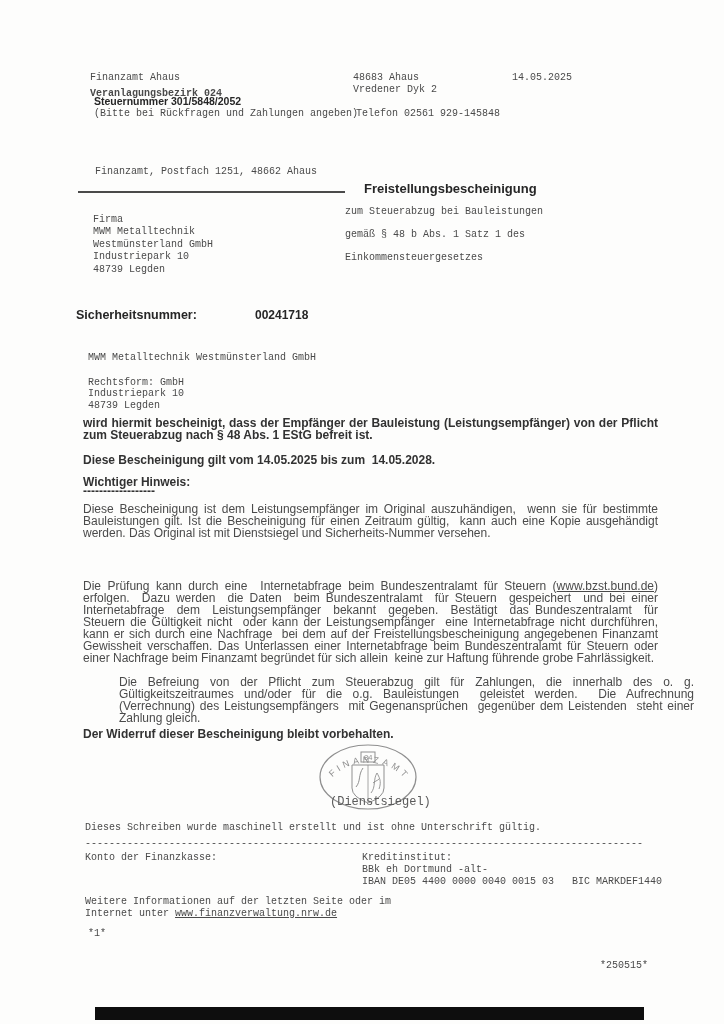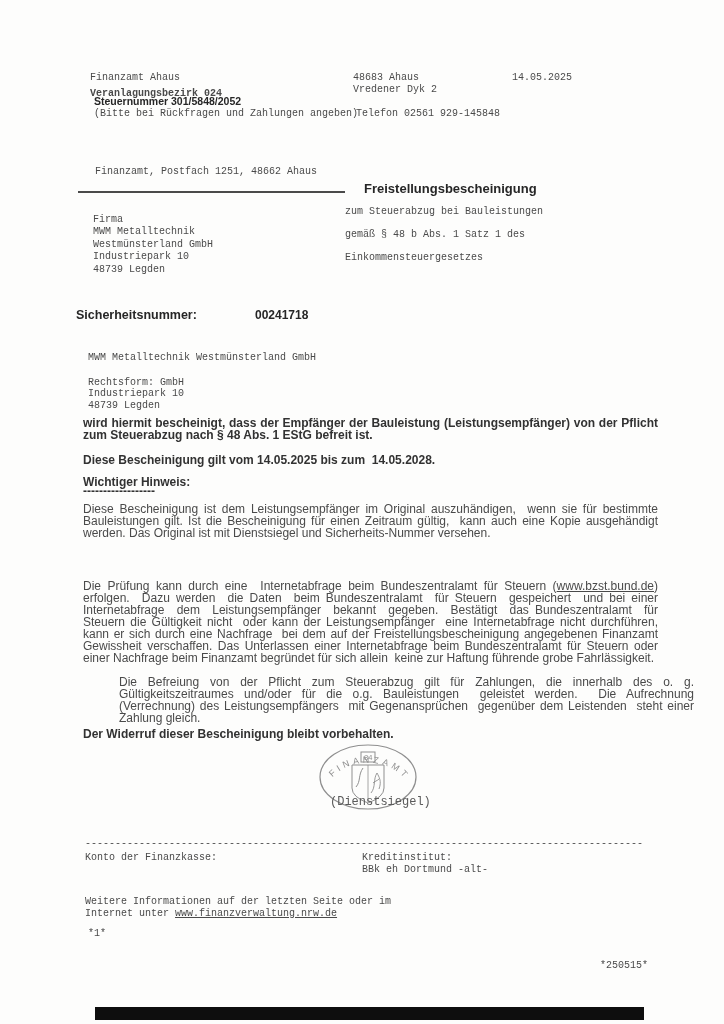--- a/index.html
+++ b/index.html
@@ -103,25 +103,27 @@
     </text>
     <rect x="48" y="13" width="14" height="10" fill="none" stroke="#8f8f8f" stroke-width="1"></rect>
     <text x="51" y="21" font-family="Liberation Sans, sans-serif" font-size="7.5" fill="#8f8f8f">84</text>
     <path d="M39,26 L71,26 L71,49 Q71,58 55,64 Q39,58 39,49 Z" fill="none" stroke="#8f8f8f" stroke-width="1"></path>
     <line x1="55" y1="26" x2="55" y2="63" stroke="#8f8f8f" stroke-width="0.8"></line>
     <path d="M43,48 C48,42 45,36 50,29" fill="none" stroke="#8f8f8f" stroke-width="1"></path>
     <path d="M58,54 C63,48 60,40 64,34 C66,38 69,42 66,50 M60,44 C62,42 64,42 66,40" fill="none" stroke="#8f8f8f" stroke-width="0.9"></path>
   </svg>
   <div class="abs seal-caption" style="left:330px; top:795px;">(Dienstsiegel)</div>
 
+  <div class="abs mono" style="left:85px; top:822px;">Dieses Schreiben wurde maschinell erstellt und ist ohne Unterschrift gültig.</div>
 
   <div class="abs mono sep-line" style="left:85px; top:838px;">---------------------------------------------------------------------------------------------</div>
   <div class="abs mono" style="left:85px;  top:852px;text-align:center;">Konto der Finanzkasse:</div>
   <div class="abs mono" style="left:362px; top:852px;">Kreditinstitut:</div>
   <div class="abs mono" style="left:362px; top:864px;">BBk eh Dortmund -alt-</div>
+  <div class="abs mono" style="left:362px; top:876px;">IBAN DE05 4400 0000 0040 0015 03   BIC MARKDEF1440</div>
 
   <div class="abs mono" style="left:85px; top:896px;">Weitere Informationen auf der letzten Seite oder im</div>
   <div class="abs mono" style="left:85px; top:908px;"><span>Internet unter </span><a class="doclink">www.finanzverwaltung.nrw.de</a></div>
 
   <div class="abs mono" style="left:88px;  top:928px;">*1*</div>
   <div class="abs mono" style="left:600px; top:928px;margin-top:32px;">*250515*</div>
 
   <div class="abs blackbar" style="left:95px; top:1007px; width:549px; height:13px;"></div>
 
 </div>

